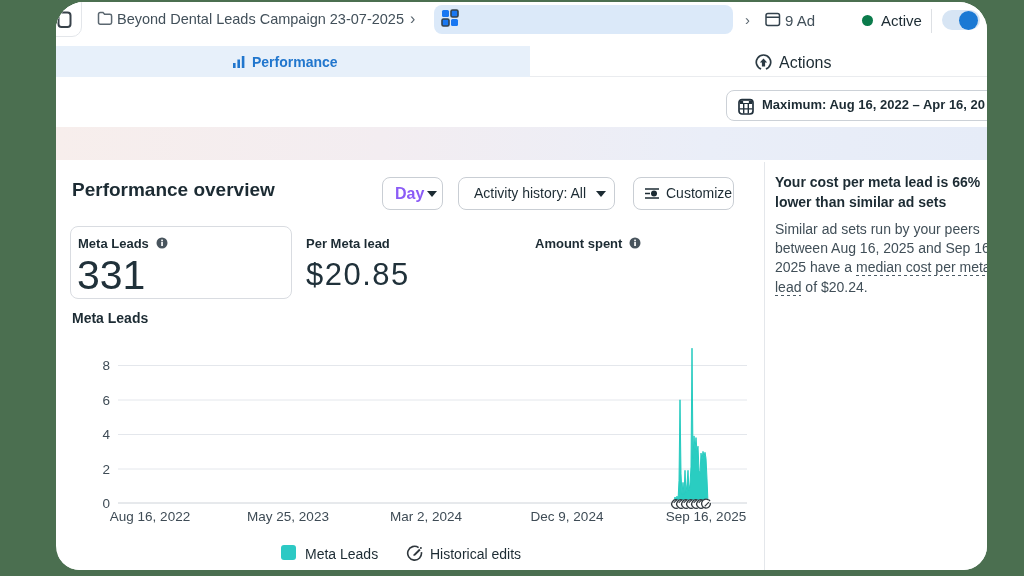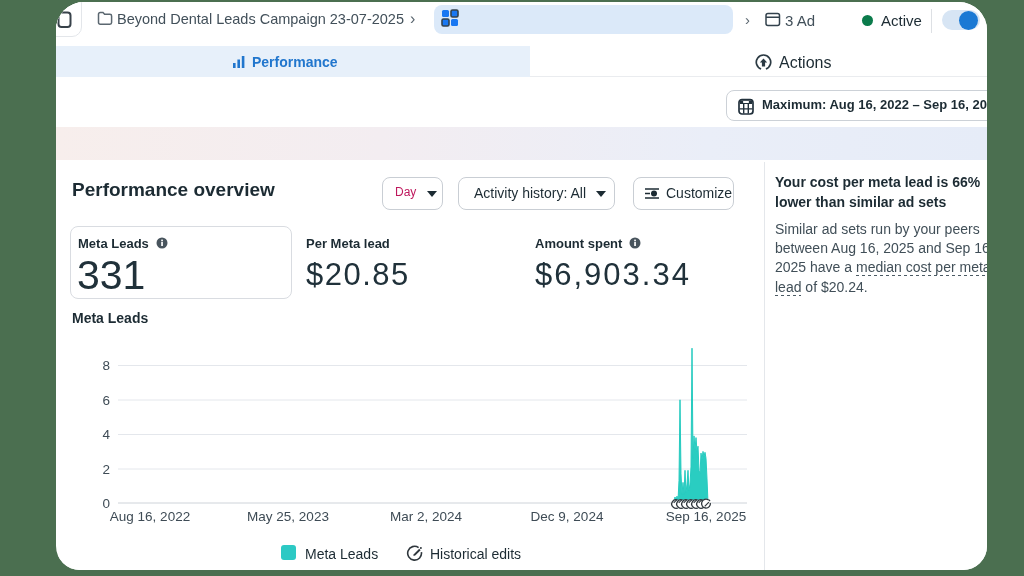--- a/index.html
+++ b/index.html
@@ -35,21 +35,21 @@
       <rect x="10" y="1" width="7" height="7" rx="1.5" fill="#1877f2" stroke="#33424d" stroke-width="1.6"></rect>
       <rect x="1" y="10" width="7" height="7" rx="1.5" fill="#1877f2" stroke="#33424d" stroke-width="1.6"></rect>
       <rect x="10" y="10" width="7" height="7" rx="1.5" fill="#1877f2"></rect>
     </svg>
     <div class="abs" style="left:689px;top:9px;font-size:15px;color:#5b6770;">›</div>
 
     <svg class="abs" style="left:709px;top:10px" width="16" height="15" viewBox="0 0 16 15">
       <rect x="1" y="1.5" width="13.5" height="12" rx="2" fill="none" stroke="#33424d" stroke-width="1.5"></rect>
       <line x1="1" y1="5.2" x2="14.5" y2="5.2" stroke="#33424d" stroke-width="1.5"></line>
     </svg>
-    <div class="abs nowrap" style="left:729px;top:10px;font-size:15px;color:#42505a;">3 Ad</div>
+    <div class="abs nowrap" style="left:729px;top:10px;font-size:15px;color:#42505a;">9 Ad</div>
     <div class="abs" style="left:806px;top:13px;width:11px;height:11px;border-radius:50%;background:#0b7b4b;"></div>
     <div class="abs nowrap" style="left:825px;top:10px;font-size:15px;color:#1c2b33;">Active</div>
     <div class="abs" style="left:875px;top:7px;width:1px;height:24px;background:#dde0e4;"></div>
 
     <div class="abs" style="left:886px;top:8px;width:38px;height:20px;background:#d7e5f4;border-radius:10px;"></div>
     <div class="abs" style="left:903px;top:8.5px;width:19px;height:19px;border-radius:50%;background:#1a79d4;"></div>
   </div>
 
   <div class="abs" style="left:0;top:44px;width:996px;height:31px;background:#fff;border-bottom:1px solid #eaecef;">
     <div class="abs" style="left:0;top:0;width:474px;height:31px;background:#e7f0fa;"></div>
@@ -69,31 +69,31 @@
   <div class="abs" style="left:0;top:75px;width:931px;height:50px;background:#fff;"></div>
   <div class="abs" style="left:670px;top:88px;width:270px;height:31px;background:#fff;border:1px solid #ccd1d7;border-radius:8px;"></div>
   <svg class="abs" style="left:682px;top:96px" width="16" height="17" viewBox="0 0 16 17">
     <rect x="1" y="1.5" width="14" height="14.5" rx="3" fill="none" stroke="#22313c" stroke-width="1.7"></rect>
     <path d="M2 2.3 L14 2.3 L14 5.9 L2 5.9 Z" fill="#22313c"></path>
     <rect x="4.9" y="3" width="6.2" height="1.9" rx="0.95" fill="#fff"></rect>
     <line x1="1.6" y1="10.9" x2="14.4" y2="10.9" stroke="#22313c" stroke-width="1.4"></line>
     <line x1="5.7" y1="6" x2="5.7" y2="15.4" stroke="#22313c" stroke-width="1.4"></line>
     <line x1="10.3" y1="6" x2="10.3" y2="15.4" stroke="#22313c" stroke-width="1.4"></line>
   </svg>
-  <div class="abs nowrap" style="left:706px;top:95px;font-size:13px;font-weight:bold;color:#1c2b33;">Maximum: Aug 16, 2022 – Sep 16, 20</div>
+  <div class="abs nowrap" style="left:706px;top:95px;font-size:13px;font-weight:bold;color:#1c2b33;">Maximum: Aug 16, 2022 – Apr 16, 20</div>
 
   <div class="abs" style="left:0;top:125px;width:931px;height:33px;background:linear-gradient(90deg,#f7eeec 0%,#f3edf1 35%,#eaeef8 70%,#e6ecf8 100%);"></div>
 
   <div class="abs" style="left:2px;top:160px;width:929px;height:408px;background:#fff;border-radius:10px 0 0 0;">
 
     <div class="abs" style="left:706px;top:0;width:1px;height:408px;background:#e4e7eb;"></div>
 
     <div class="abs nowrap" style="left:14px;top:17px;font-size:19px;font-weight:bold;color:#1c2b33;">Performance overview</div>
     <div class="abs" style="left:324px;top:15px;width:61px;height:33px;border:1px solid #c9ced4;border-radius:8px;"></div>
-    <div class="abs nowrap" style="left:337px;top:23px;font-size:12px;font-weight:400;color:#be185d;">Day</div>
+    <div class="abs nowrap" style="left:337px;top:23px;font-size:16px;font-weight:700;color:#8b5cf6;">Day</div>
     <div class="abs" style="left:369px;top:29px;width:0;height:0;border-left:5px solid transparent;border-right:5px solid transparent;border-top:6px solid #1c2b33;"></div>
     <div class="abs" style="left:400px;top:15px;width:157px;height:33px;border:1px solid #c9ced4;border-radius:8px;"></div>
     <div class="abs nowrap" style="left:416px;top:23px;font-size:14px;font-weight:500;color:#1c2b33;">Activity history: All</div>
     <div class="abs" style="left:538px;top:29px;width:0;height:0;border-left:5px solid transparent;border-right:5px solid transparent;border-top:6px solid #1c2b33;"></div>
     <div class="abs" style="left:575px;top:15px;width:101px;height:33px;border:1px solid #c9ced4;border-radius:8px;"></div>
     <svg class="abs" style="left:586px;top:24px" width="16" height="15" viewBox="0 0 16 15">
       <line x1="1" y1="3" x2="15" y2="3" stroke="#1c2b33" stroke-width="1.7"></line>
       <line x1="1" y1="7.5" x2="6" y2="7.5" stroke="#1c2b33" stroke-width="1.7"></line>
       <line x1="1" y1="12" x2="15" y2="12" stroke="#1c2b33" stroke-width="1.7"></line>
       <circle cx="10" cy="7.5" r="3" fill="#1c2b33"></circle>
@@ -111,21 +111,20 @@
 
     <div class="abs nowrap" style="left:248px;top:74px;font-size:13px;font-weight:bold;color:#1c2b33;text-align:right;">Per Meta lead</div>
     <div class="abs nowrap" style="left:248px;top:96px;font-size:31px;line-height:34px;letter-spacing:1.5px;color:#20313a;">$20.85</div>
 
     <div class="abs nowrap" style="left:477px;top:74px;font-size:13px;font-weight:bold;color:#1c2b33;">Amount spent</div>
     <svg class="abs" style="left:571px;top:75px" width="12" height="12" viewBox="0 0 12 12">
       <circle cx="6" cy="6" r="5.5" fill="#48545d"></circle>
       <rect x="5.2" y="5" width="1.7" height="4" fill="#fff"></rect>
       <rect x="5.2" y="2.6" width="1.7" height="1.7" fill="#fff"></rect>
     </svg>
-    <div class="abs nowrap" style="left:477px;top:96px;font-size:31px;line-height:34px;letter-spacing:2px;color:#20313a;">$6,903.34</div>
 
     <div class="abs nowrap" style="left:14px;top:148px;font-size:14px;font-weight:bold;color:#1c2b33;">Meta Leads</div>
 
     <svg class="abs" style="left:40px;top:183px" width="667" height="190" viewBox="88 345 667 190">
 
       <line x1="108" y1="365.5" x2="737" y2="365.5" stroke="#e4e7ec" stroke-width="1"></line>
       <line x1="108" y1="400" x2="737" y2="400" stroke="#e4e7ec" stroke-width="1"></line>
       <line x1="108" y1="434.5" x2="737" y2="434.5" stroke="#e4e7ec" stroke-width="1"></line>
       <line x1="108" y1="469" x2="737" y2="469" stroke="#e4e7ec" stroke-width="1"></line>
       <line x1="108" y1="503" x2="737" y2="503" stroke="#ced3d9" stroke-width="1"></line>

